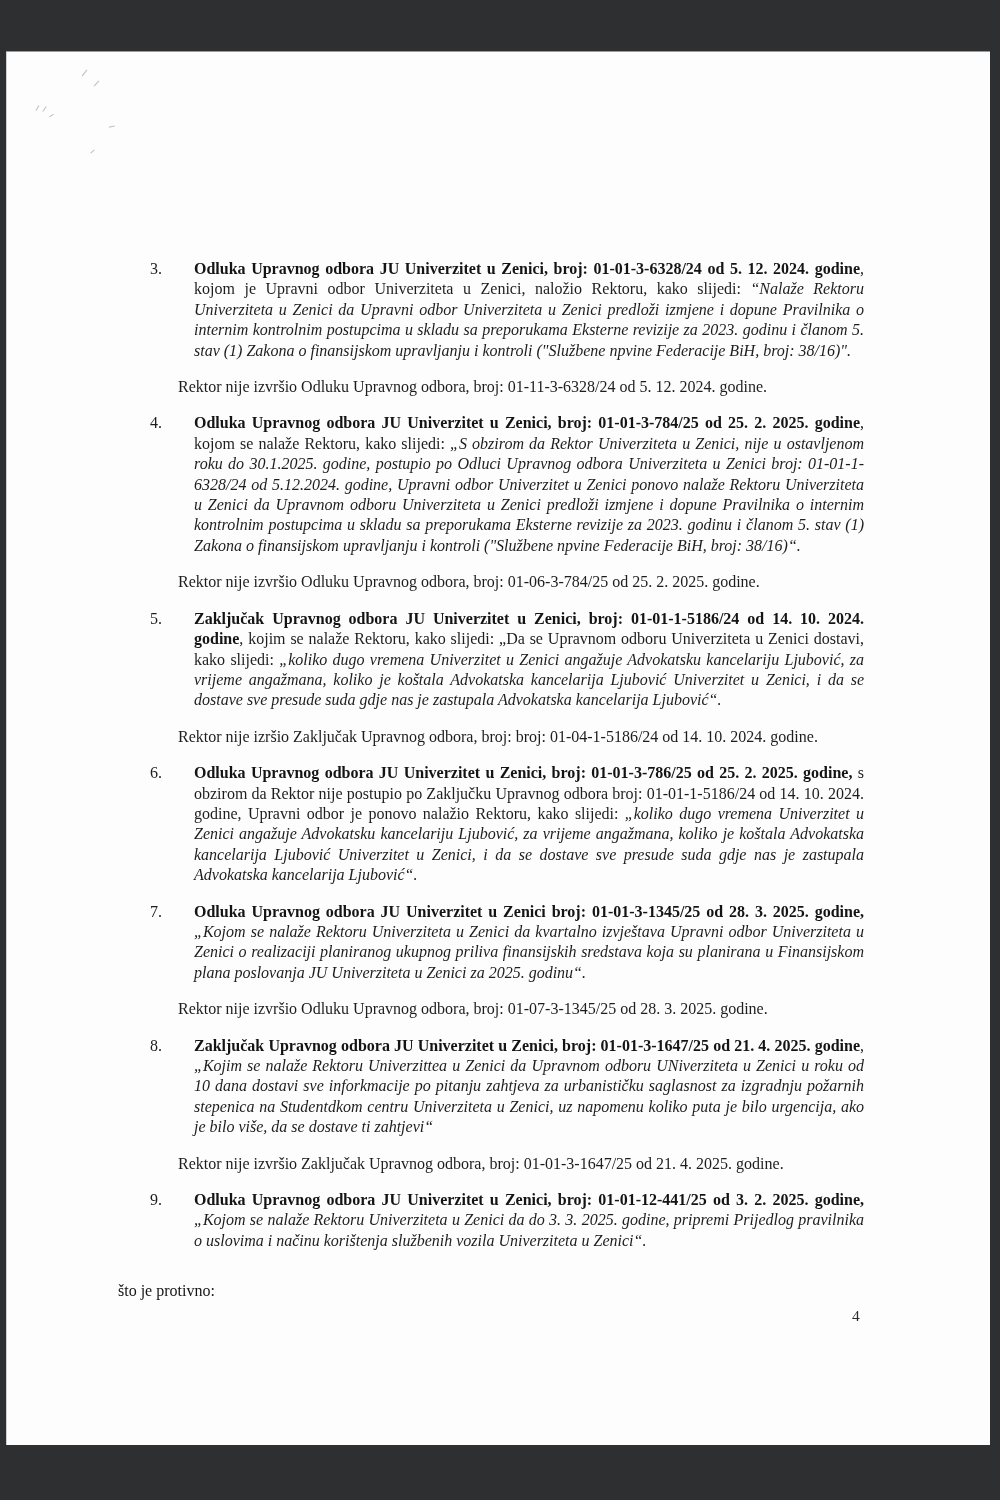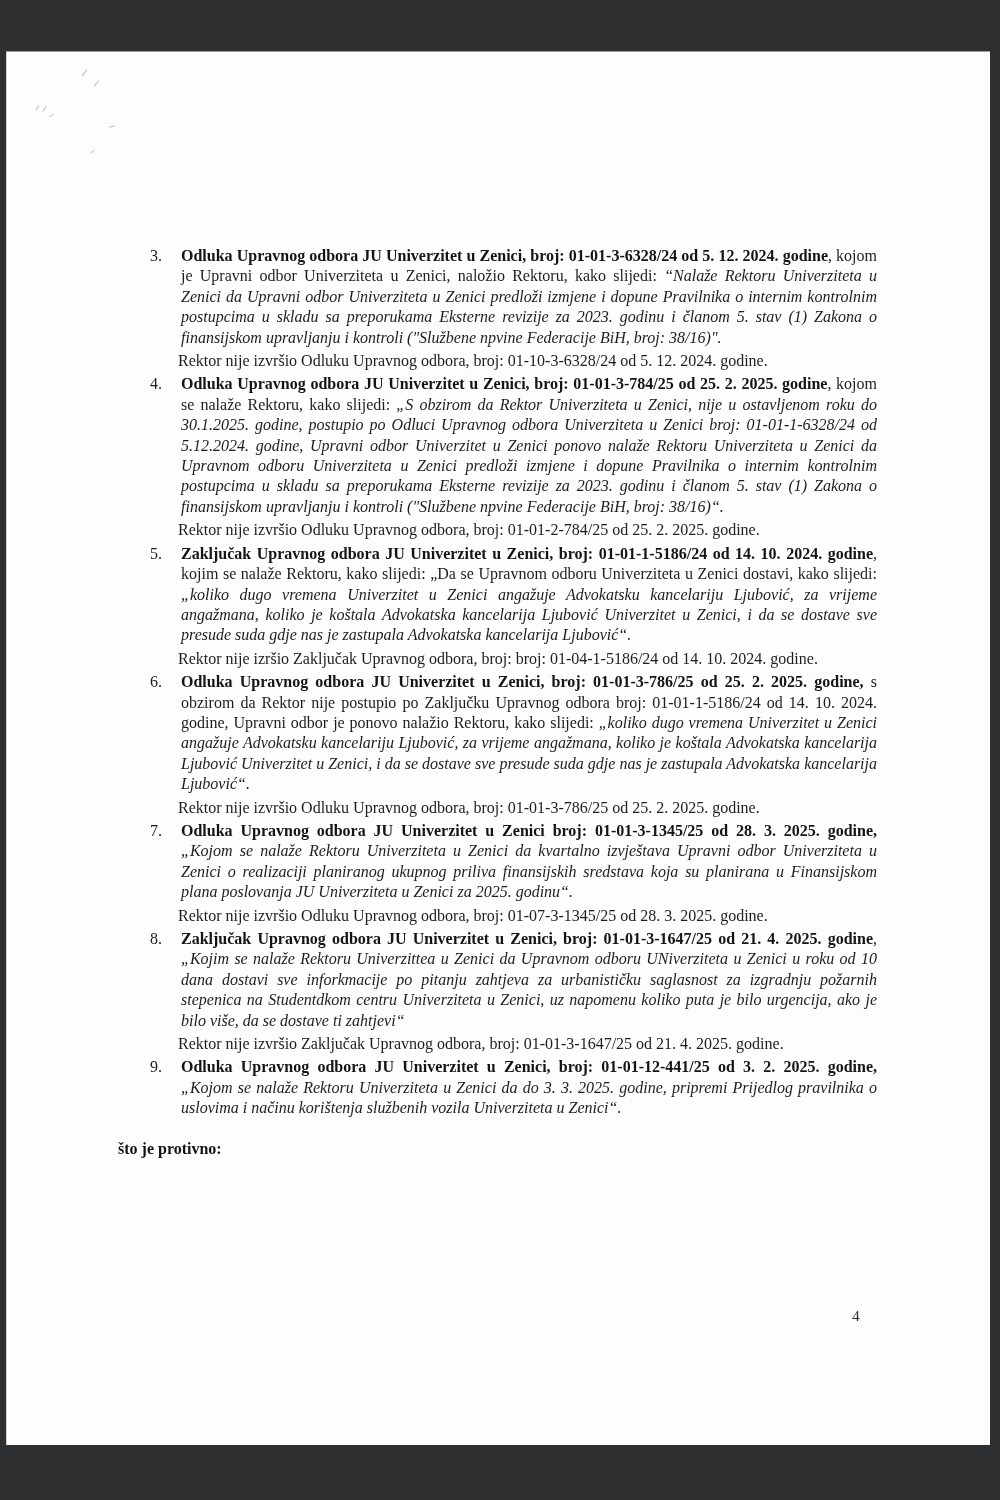--- a/index.html
+++ b/index.html
@@ -41,27 +41,27 @@
     padding-left: 60px;
     text-align: justify;
   }
   .item .num {
     position: absolute;
     left: 32px;
     top: 0;
     width: 26px;
     text-align: left;
   }
-  .par { margin: 3px; }
+  .par { margin: 16px; }
   .par b { font-weight: bold; color: #141416; }
   .par i { font-style: italic; }
   .follow { margin: 0; text-align: justify; }
   .closing {
-    margin-top: 20px;
-    font-weight: bold;
+    margin-top: 30px;
+    font-weight: normal;
     color: #141416;
     text-align: left;
   }
   .page-number {
     position: absolute;
     left: 846px;
     top: 1256px;
     font-size: 15.5px;
     color: #2a2a2c;
   }
@@ -92,39 +92,38 @@
     <span class="scan-mark m4"></span>
     <span class="scan-mark m5"></span>
     <span class="scan-mark m6"></span>
     <span class="scan-mark m7"></span>
 
     <div class="content">
 
       <div class="item">
         <span class="num">3.</span>
         <p class="par"><b>Odluka Upravnog odbora JU Univerzitet u Zenici, broj: 01-01-3-6328/24 od 5. 12. 2024. godine</b><span>, kojom je Upravni odbor Univerziteta u Zenici, naložio Rektoru, kako slijedi: </span><i>“Nalaže Rektoru Univerziteta u Zenici da Upravni odbor Univerziteta u Zenici predloži izmjene i dopune Pravilnika o internim kontrolnim postupcima u skladu sa preporukama Eksterne revizije za 2023. godinu i članom 5. stav (1) Zakona o finansijskom upravljanju i kontroli ("Službene npvine Federacije BiH, broj: 38/16)".</i></p>
-        <p class="follow">Rektor nije izvršio Odluku Upravnog odbora, broj: 01-10-3-6328/24 od 5. 12. 2024. godine.</p>
+        <p class="follow">Rektor nije izvršio Odluku Upravnog odbora, broj: 01-11-3-6328/24 od 5. 12. 2024. godine.</p>
       </div>
 
       <div class="item">
         <span class="num">4.</span>
         <p class="par"><b>Odluka Upravnog odbora JU Univerzitet u Zenici, broj: 01-01-3-784/25 od 25. 2. 2025. godine</b><span>, kojom se nalaže Rektoru, kako slijedi: </span><i>„S obzirom da Rektor Univerziteta u Zenici, nije u ostavljenom roku do 30.1.2025. godine, postupio po Odluci Upravnog  odbora Univerziteta u Zenici broj:  01-01-1-6328/24 od 5.12.2024. godine, Upravni odbor Univerzitet u Zenici ponovo nalaže Rektoru Univerziteta u Zenici da Upravnom odboru Univerziteta u Zenici predloži izmjene i dopune Pravilnika o internim kontrolnim postupcima u skladu sa preporukama Eksterne revizije za 2023. godinu i članom 5. stav (1) Zakona o finansijskom upravljanju i kontroli ("Službene npvine Federacije BiH, broj: 38/16)“.</i></p>
-        <p class="follow">Rektor nije izvršio Odluku Upravnog odbora, broj: 01-01-2-784/25 od 25. 2. 2025. godine.</p>
+        <p class="follow">Rektor nije izvršio Odluku Upravnog odbora, broj: 01-06-3-784/25 od 25. 2. 2025. godine.</p>
       </div>
 
       <div class="item">
         <span class="num">5.</span>
         <p class="par"><b>Zaključak Upravnog odbora JU Univerzitet u Zenici, broj: 01-01-1-5186/24 od 14. 10. 2024. godine</b><span>, kojim se nalaže Rektoru, kako slijedi: „Da se Upravnom odboru Univerziteta u Zenici dostavi, kako slijedi: </span><i>„koliko dugo vremena Univerzitet u Zenici angažuje Advokatsku kancelariju Ljubović, za vrijeme angažmana, koliko je koštala Advokatska kancelarija Ljubović Univerzitet u Zenici, i da se dostave sve presude suda gdje nas je zastupala Advokatska kancelarija Ljubović“.</i></p>
         <p class="follow">Rektor nije izršio Zaključak Upravnog odbora, broj: broj: 01-04-1-5186/24 od 14. 10. 2024. godine.</p>
       </div>
 
       <div class="item">
         <span class="num">6.</span>
         <p class="par"><b>Odluka Upravnog odbora JU Univerzitet u Zenici, broj: 01-01-3-786/25 od 25. 2. 2025. godine,</b><span> s obzirom da Rektor nije postupio po Zaključku Upravnog odbora broj: 01-01-1-5186/24 od 14. 10. 2024. godine, Upravni odbor je ponovo nalažio Rektoru, kako slijedi: </span><i>„koliko dugo vremena Univerzitet u Zenici angažuje Advokatsku kancelariju Ljubović, za vrijeme angažmana, koliko je koštala Advokatska kancelarija Ljubović Univerzitet u Zenici, i da se dostave sve presude suda gdje nas je zastupala Advokatska kancelarija Ljubović“.</i></p>
-        <p class="follow">Rektor nije izvršio Odluku Upravnog odbora, broj: 01-01-3-786/25 od 25. 2. 2025. godine.</p>
       </div>
 
       <div class="item">
         <span class="num">7.</span>
         <p class="par"><b>Odluka Upravnog odbora JU Univerzitet u Zenici broj: 01-01-3-1345/25 od 28. 3. 2025. godine,</b><span> </span><i>„Kojom se nalaže Rektoru Univerziteta u Zenici da kvartalno izvještava Upravni odbor Univerziteta u Zenici o realizaciji planiranog ukupnog priliva finansijskih sredstava koja su planirana u Finansijskom plana poslovanja JU Univerziteta u Zenici za 2025. godinu“.</i></p>
         <p class="follow">Rektor nije izvršio Odluku Upravnog odbora, broj: 01-07-3-1345/25 od 28. 3. 2025. godine.</p>
       </div>
 
       <div class="item">
         <span class="num">8.</span>

